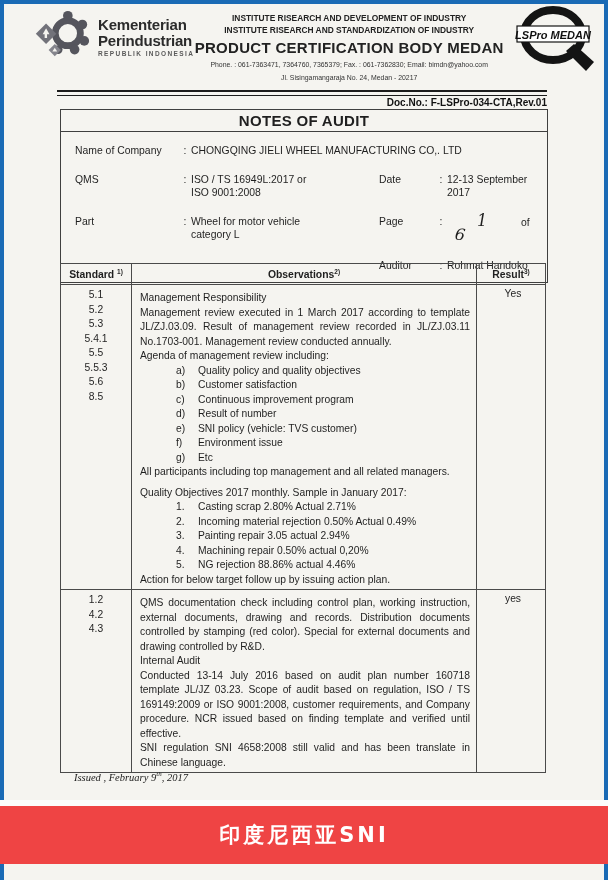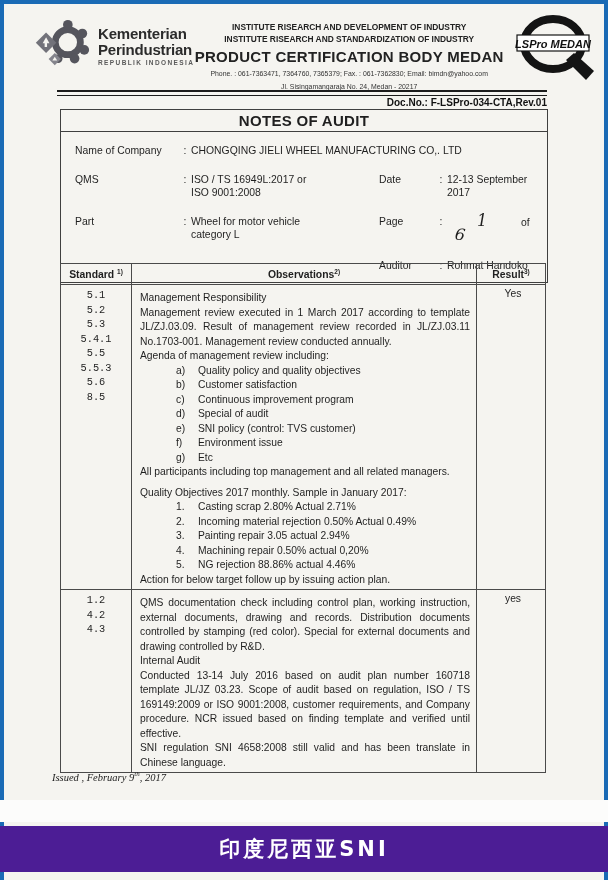--- a/index.html
+++ b/index.html
@@ -7,21 +7,21 @@
     position:relative; width:608px; height:880px;
     background:#f5f4f0; overflow:hidden;
     font-family:"Liberation Sans", sans-serif; color:#1f1f1f;
   }
   .edge { position:absolute; background:#1a6ab5; }
   .edge.top { top:0; left:0; right:0; height:4px; }
   .edge.left { top:0; left:0; width:4px; bottom:0; }
   .edge.right { top:0; right:0; width:4px; bottom:0; }
 
   
-  .header { position:absolute; top:12px; left:34px; right:8px; height:82px; display:flex; }
+  .header { position:absolute; top:3px; left:34px; right:8px; height:82px; display:flex; }
   .gov-logo { width:58px; height:58px; margin-top:6px; flex:none; }
   .gov-text { margin-left:6px; margin-top:14px; flex:none; }
   .gov1 { font-size:15px; font-weight:bold; line-height:16px; letter-spacing:-0.2px; color:#2b2b2b; }
   .gov3 { font-size:6.5px; letter-spacing:1.4px; color:#5a5a5a; margin-top:1px; font-weight:bold; }
   .center-block { flex:1; text-align:center; padding-top:10px; }
   .org12 { font-size:8.4px; font-weight:bold; line-height:11.5px; color:#222; }
   .org3 { font-size:15px; font-weight:600; margin-top:3px; letter-spacing:0.3px; color:#222; }
   .contact { font-size:6.9px; margin-top:4px; color:#333; line-height:9px; }
   .lspro-logo { width:92px; height:76px; flex:none; margin-left:4px; }
 
@@ -41,35 +41,35 @@
   .colon { text-align:center; }
   .hand { font-family:"DejaVu Serif", serif; font-style:italic; font-size:16px; line-height:12px; }
   .pg1 { margin-left:30px; } .pgof { margin-left:31px; } .pg6 { margin-left:8px; transform:rotate(8deg); display:inline-block; }
 
   
   .obs-table { position:absolute; top:263px; left:60px; width:486px; border-collapse:collapse;
                font-size:10.3px; }
   .obs-table th, .obs-table td { border:1.2px solid #4a4a4a; }
   .obs-table thead th { font-size:10.4px; font-weight:bold; height:18px; padding:1px 2px; }
   sup { font-size:6.5px; }
-  td.std { width:70px; text-align:center; vertical-align:top; padding:3px 0 0 0; line-height:14.5px;font-family:Liberation Mono, monospace; }
+  td.std { width:70px; text-align:center; vertical-align:top; padding:3px 0 0 0; line-height:14.5px; }
   td.obs { vertical-align:top; padding:6px 6px 2px 8px; line-height:14.5px; }
   td.res { width:64px; text-align:center; vertical-align:top; padding:3px 0 0 4px; }
   .bp { margin:0; }
   .bp.just { text-align:justify; }
   .bp.spacer { margin-top:6px; }
   .bitem { display:flex; margin-left:36px; }
   .bitem .marker { flex:none; width:22px; }
 
-  .issued { position:absolute; top:770px; left:52px;
+  .issued { position:absolute; top:770px; left:74px;
             font-family:"Liberation Serif", serif; font-style:italic; font-size:10.5px; color:#222; }
   .issued sup { font-size:7px; }
 
   .white-strip { position:absolute; left:0; right:0; top:800px; height:22px; background:#fcfcfb; }
-  .banner { position:absolute; left:0; right:0; bottom:8px; height:46px; background:#4c1d95;
+  .banner { position:absolute; left:0; right:0; bottom:16px; height:58px; background:#ef4444;
             display:flex; align-items:center; justify-content:center; }
   .banner span { color:#ffffff; font-weight:bold; font-size:21px; letter-spacing:3px;
                  font-family:"DejaVu Sans", sans-serif; }
 </style>
 </head>
 <body>
 
 <div class="page">
   <div class="edge top"></div>
   <div class="edge left"></div>
@@ -183,25 +183,25 @@
             <div class="bitem">
               <span class="marker">b)</span>
               <span>Customer satisfaction</span>
             </div>
             <div class="bitem">
               <span class="marker">c)</span>
               <span>Continuous improvement program</span>
             </div>
             <div class="bitem">
               <span class="marker">d)</span>
-              <span>Special of audit</span>
+              <span>Result of number</span>
             </div>
             <div class="bitem">
               <span class="marker">e)</span>
-              <span>SNI policy (control: TVS customer)</span>
+              <span>SNI policy (vehicle: TVS customer)</span>
             </div>
             <div class="bitem">
               <span class="marker">f)</span>
               <span>Environment issue</span>
             </div>
             <div class="bitem">
               <span class="marker">g)</span>
               <span>Etc</span>
             </div>
             <div class="bp">All participants including top management and all related managers.</div>

